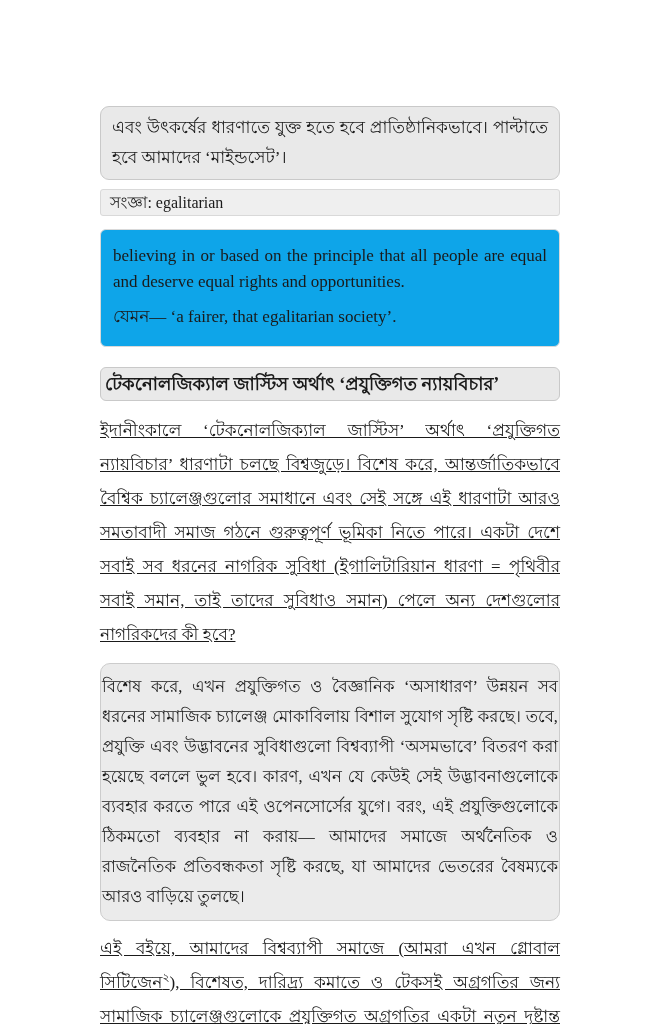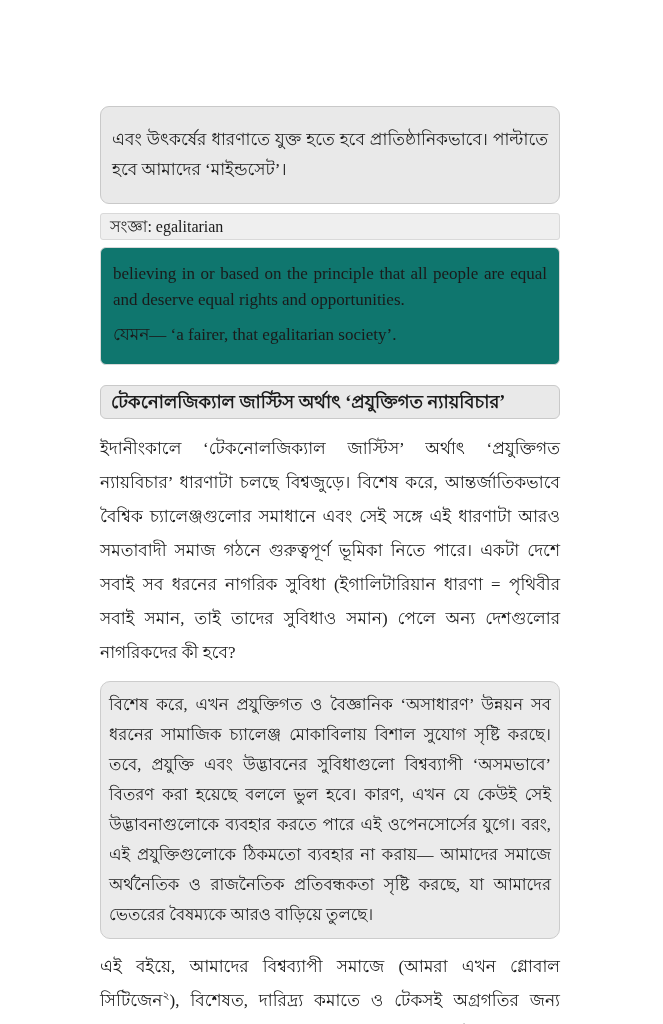--- a/index.html
+++ b/index.html
@@ -23,66 +23,67 @@
   }
   .bn {
     font-size: 17px;
     line-height: 2.0;
     text-align: justify;
   }
   .quote-box {
     background: #e9e9e9;
     border: 1px solid #c9c9c9;
     border-radius: 9px;
-    padding: 18px 11px;
+    padding: 6px 11px;
     font-size: 17px;
     line-height: 1.75;
     text-align: justify;
     margin-bottom: 9px;
   }
   .term-bar {
     background: #efefef;
     border: 1px solid #d9d9d9;
     border-radius: 3px;
     padding: 1px 9px;
     font-size: 16px;
     line-height: 1.45;
-    margin-bottom: 7px;
+    margin-bottom: 13px;
   }
   .definition-box {
-    background: #0f766e;
+    background: #0ea5e9;
     border: 1px solid #d9d9d9;
     border-radius: 6px;
     padding: 4px 12px 6px 12px;
     font-size: 17px;
     line-height: 1.55;
     margin-bottom: 20px;
   }
   .definition-box p {
     margin: 9px 0;
     text-align: justify;
   }
   .section-heading {
     background: #e9e9e9;
     border: 1px solid #c9c9c9;
     border-radius: 6px;
-    padding: 3px 10px;
+    padding: 3px 4px;
     font-size: 18px;
     font-weight: bold;
     line-height: 1.45;
     margin-bottom: 13px;
   }
   .body-paragraph {
     margin: 0 0 11px 0;
+    text-decoration: underline;
   }
   .highlight-box {
     background: #ebebeb;
     border: 1px solid #cccccc;
     border-radius: 10px;
-    padding: 8px 8px;
+    padding: 8px 1px;
     font-size: 16.5px;
     line-height: 1.82;
     text-align: justify;
     margin-bottom: 11px;
   }
   sup.fn-ref {
     font-size: 11px;
     line-height: 0;
   }
 </style>

